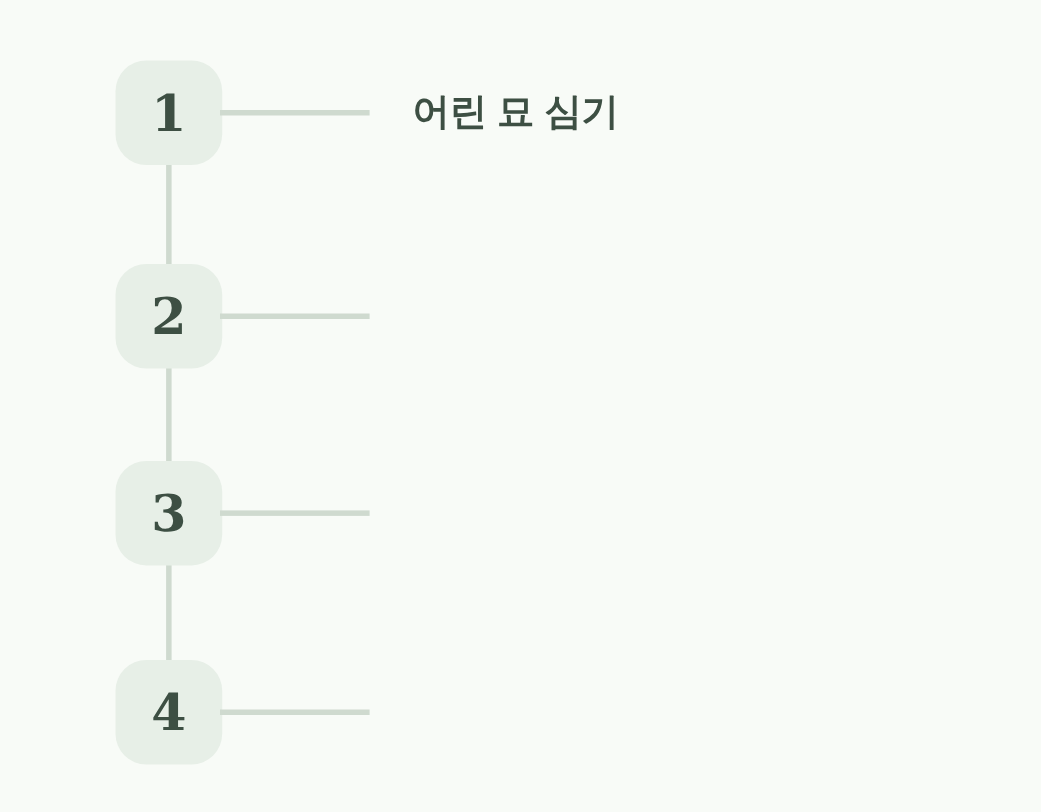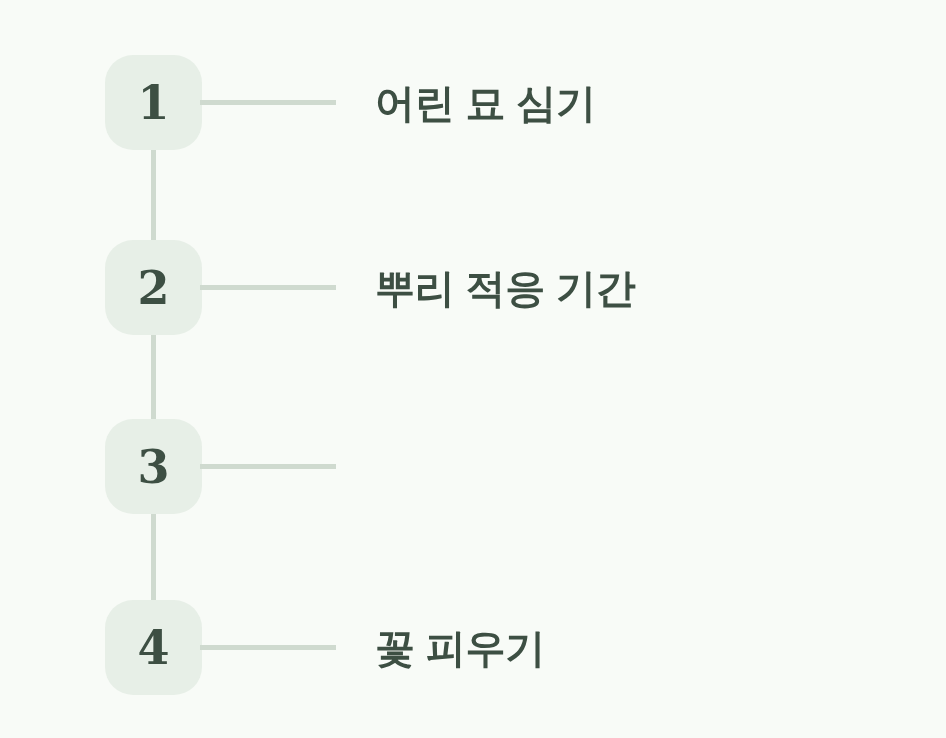--- a/index.html
+++ b/index.html
@@ -81,21 +81,21 @@
 
   .label {
     position: absolute;
     left: 375px;
     top: 0;
     height: 95px;
     display: flex;
     align-items: center;
     font-family: "Liberation Sans", "DejaVu Sans", sans-serif;
     font-weight: 700;
-    font-size: 40px;
+    font-size: 34px;
     line-height: 1.2;
     color: #3d4f43;
     white-space: nowrap;
     letter-spacing: -0.2px;
   }
 </style>
 </head>
 <body>
 
 <div class="timeline">
@@ -110,31 +110,29 @@
     </div>
     <div class="connector"></div>
     <div class="label">어린 묘 심기</div>
   </div>
 
   <div class="step step-2">
     <div class="badge">
       <span class="badge-number">2</span>
     </div>
     <div class="connector"></div>
-    <div class="label">뿌리 적응 기간</div>
   </div>
 
   <div class="step step-3">
     <div class="badge">
       <span class="badge-number">3</span>
     </div>
     <div class="connector"></div>
   </div>
 
   <div class="step step-4">
     <div class="badge">
       <span class="badge-number">4</span>
     </div>
     <div class="connector"></div>
-    <div class="label">꽃 피우기</div>
   </div>
 
 </div>
 
 </body></html>

